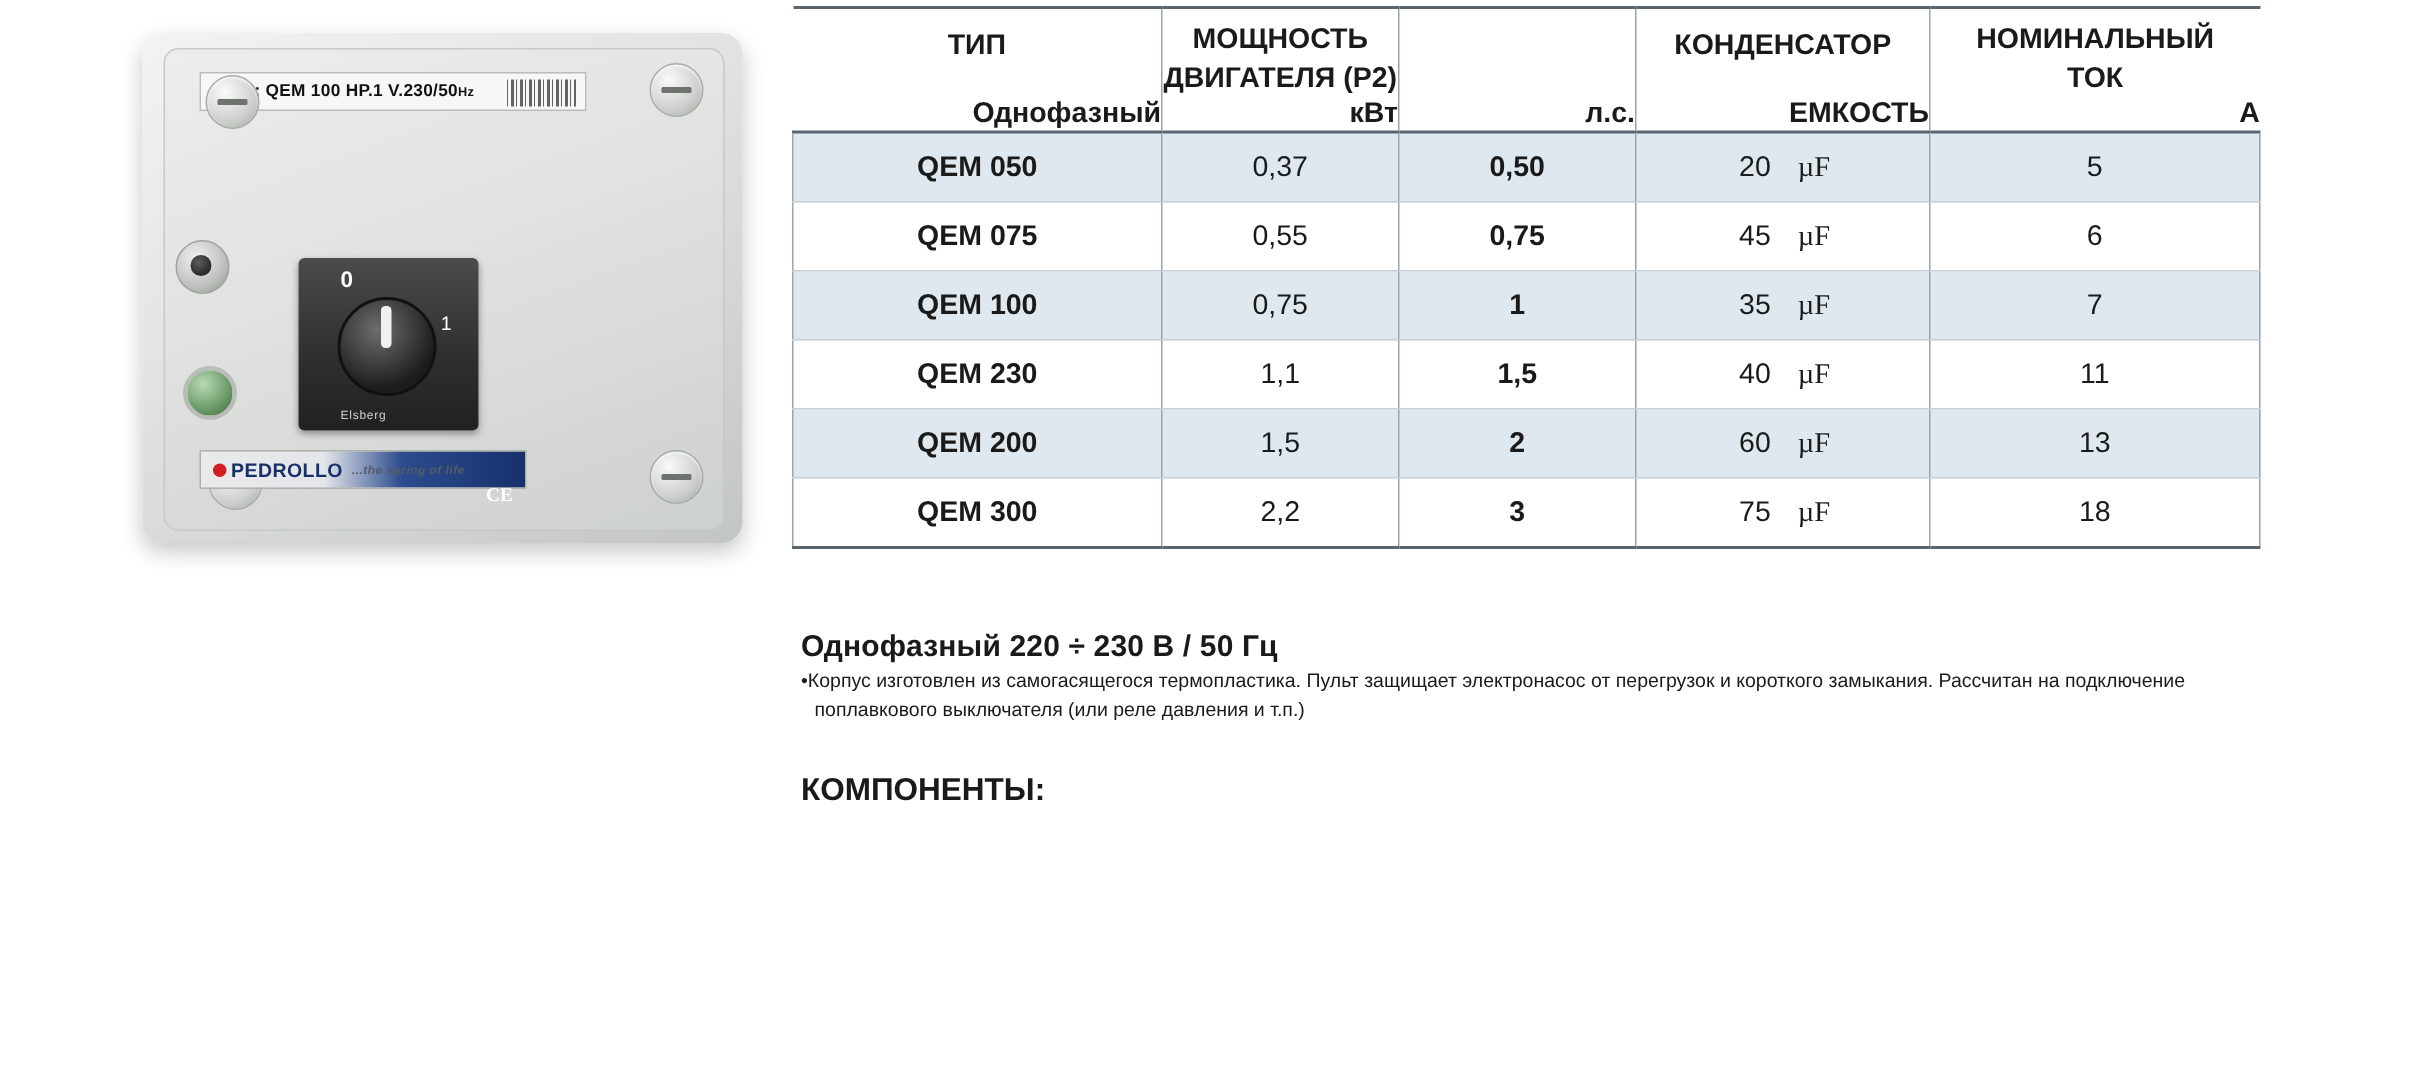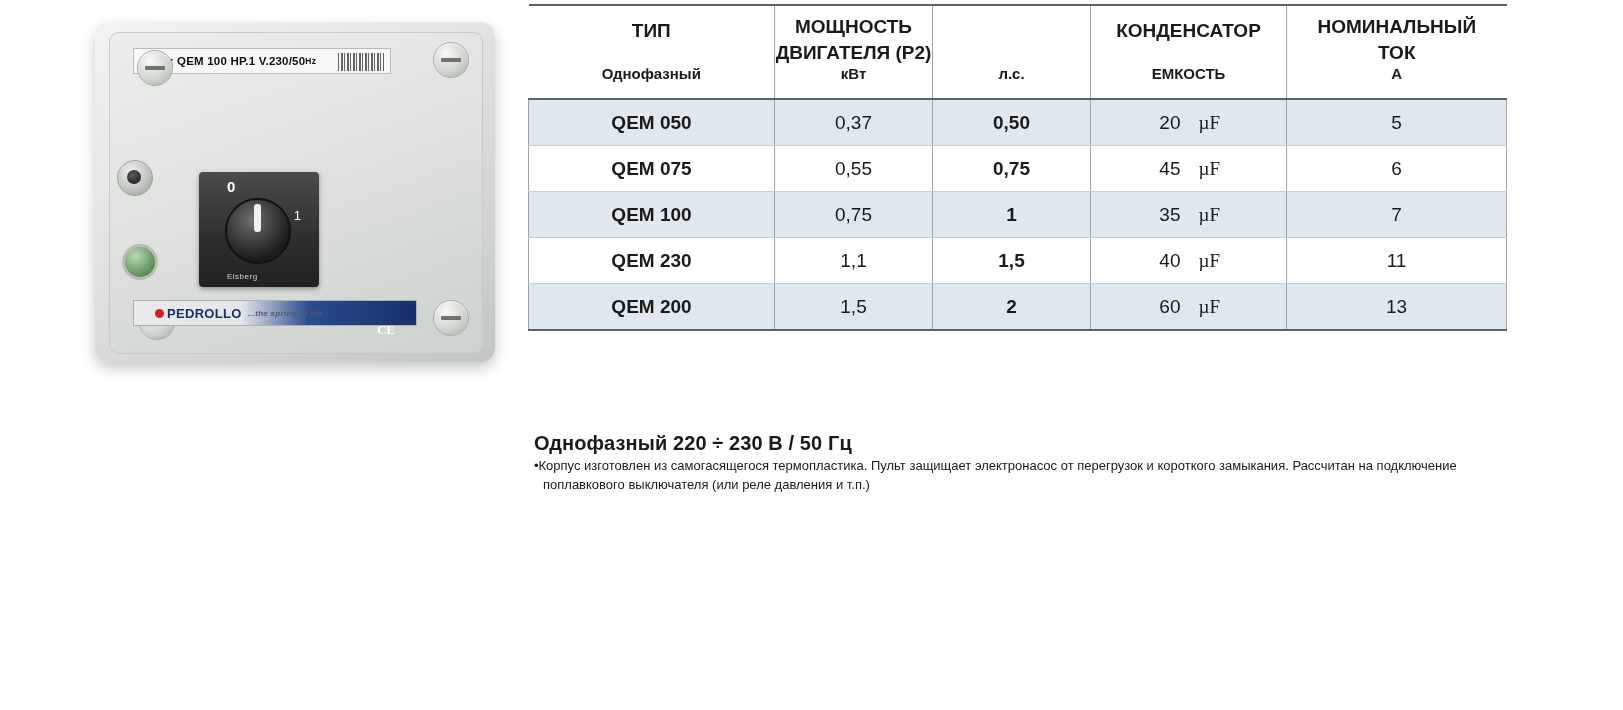--- a/index.html
+++ b/index.html
@@ -181,28 +181,28 @@
     position: absolute;
     left: 9px; top: 9px;
     width: 14px; height: 14px;
     border-radius: 50%;
     background: radial-gradient(circle at 40% 35%, #5a5e59, #222 80%);
   }
   .brand-bar {
     position: absolute;
     left: 38px;
     bottom: 36px;
-    width: 284px;
+    width: 218px;
     height: 26px;
     background: linear-gradient(90deg, #e9eaea 0%, #e3e6ea 38%, #2c4c8e 62%, #17306b 100%);
     border: 1px solid #aeb2ad;
     display: flex;
     align-items: center;
     box-sizing: border-box;
-    padding: 0 21px;
+    padding: 0 8px;
   }
   .brand-bar .pedrollo {
     font-size: 13px;
     font-weight: bold;
     color: #16306a;
     letter-spacing: .3px;
     display: flex;
     align-items: center;
     gap: 3px;
   }
@@ -241,32 +241,32 @@
   }
   table.spec th, table.spec td {
     border-left: 1px solid #9aa3ab;
     border-right: 1px solid #9aa3ab;
     padding: 0;
   }
   table.spec thead th {
     border-top: 2px solid #5a6570;
     border-bottom: 2px solid #5a6570;
     vertical-align: bottom;
-    padding-bottom: 16px;
+    padding-bottom: 0;
     padding-top: 8px;
     text-align: center;
     font-size: 19px;
     font-weight: bold;
     background: #ffffff;
   }
   thead th.first { border-left: none; }
   thead th.last  { border-right: none; }
   .hdr-line { display: block; line-height: 1.35; }
   .hdr-gap { display: block; height: 22px; }
-  .hdr-sub { display: block; font-size: 15px; font-weight: bold; }
+  .hdr-sub { display: block; font-size: 19px; font-weight: bold; text-align: right; }
 
   table.spec tbody td {
     height: 45px;
     text-align: center;
     font-size: 19px;
     border-bottom: 1px solid #c6ced5;
   }
   tbody tr:nth-child(odd) td { background: #dfe8ee; }
   tbody tr:nth-child(even) td { background: #ffffff; }
   tbody tr:last-child td { border-bottom: 2px solid #5a6570; }
@@ -280,21 +280,21 @@
     justify-content: center;
     gap: 18px;
   }
   .cap-cell .val { min-width: 28px; text-align: right; }
   .cap-cell .unit { min-width: 26px; text-align: left; font-family: Liberation Serif, serif; }
 
   
   .notes {
     position: absolute;
     left: 534px;
-    top: 432px;
+    top: 420px;
     width: 990px;
   }
   .notes .sub-title {
     font-size: 20px;
     font-weight: bold;
     margin: 0 0 2px 0;
     letter-spacing: .1px;
   }
   .notes .bullet-para {
     font-size: 13px;
@@ -450,22 +450,35 @@
           <td>1,5</td>
           <td class="hp">2</td>
           <td>
             <span class="cap-cell">
               <span class="val">60</span>
               <span class="unit">µF</span>
             </span>
           </td>
           <td class="last">13</td>
         </tr>
+        <tr>
+          <td class="first type">QEM 300</td>
+          <td>2,2</td>
+          <td class="hp">3</td>
+          <td>
+            <span class="cap-cell">
+              <span class="val">75</span>
+              <span class="unit">µF</span>
+            </span>
+          </td>
+          <td class="last">18</td>
+        </tr>
       </tbody>
     </table>
   </div>
 
   <div class="notes">
     <p class="sub-title">Однофазный 220 ÷ 230 В / 50 Гц</p>
     <p class="bullet-para">•Корпус изготовлен из самогасящегося термопластика. Пульт защищает электронасос от перегрузок и короткого замыкания. Рассчитан на подключение поплавкового выключателя (или реле давления и т.п.)</p>
+    <p class="components-title">КОМПОНЕНТЫ:</p>
   </div>
 
 </div>
 
 </body></html>

